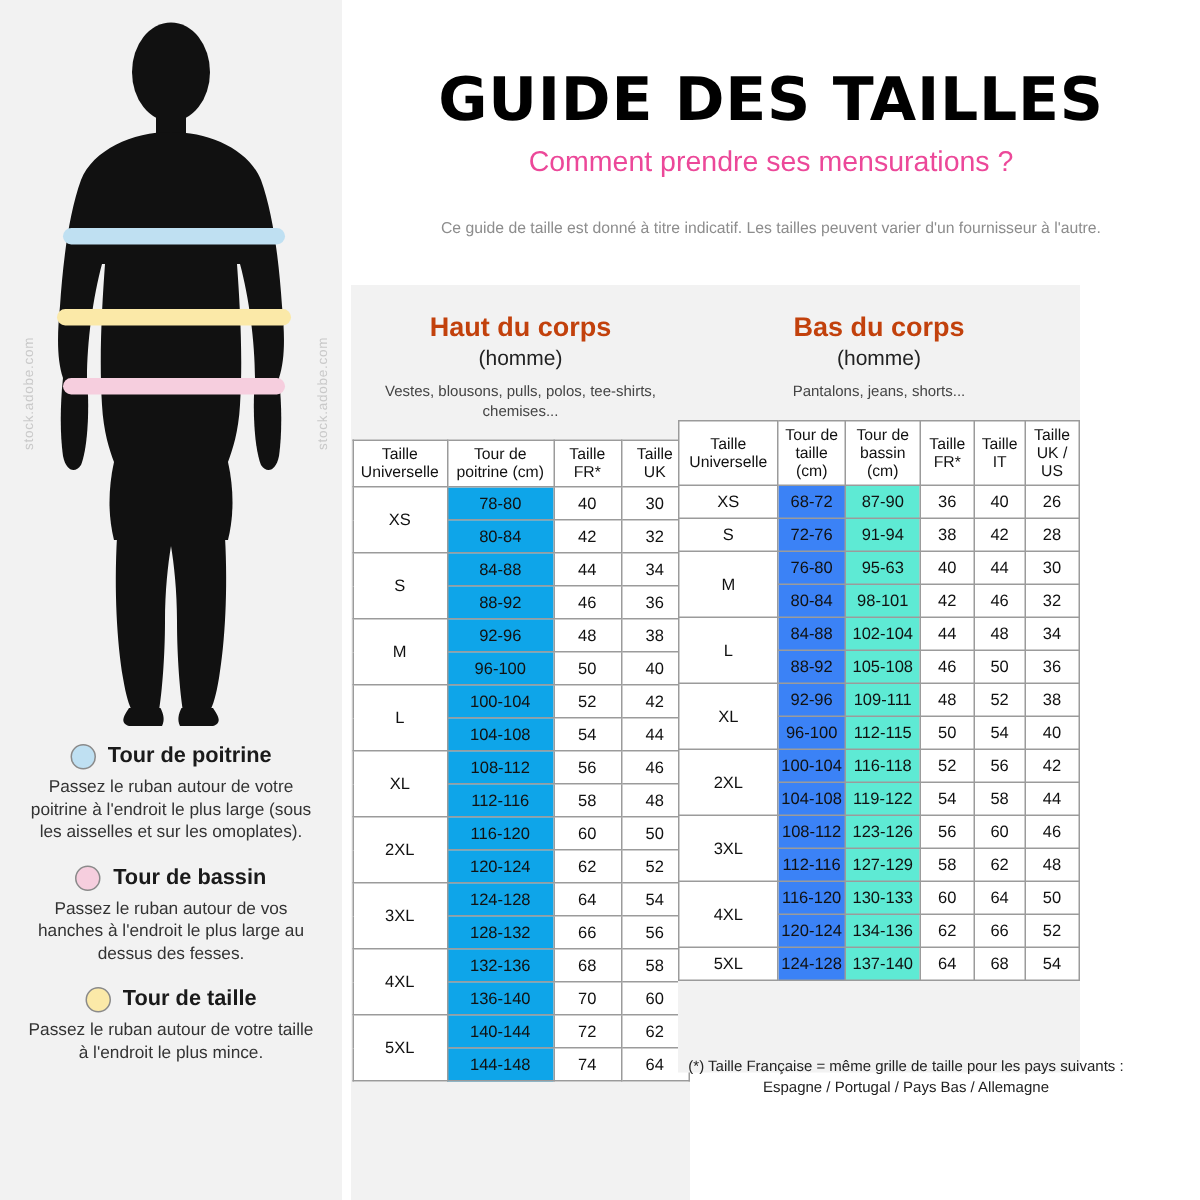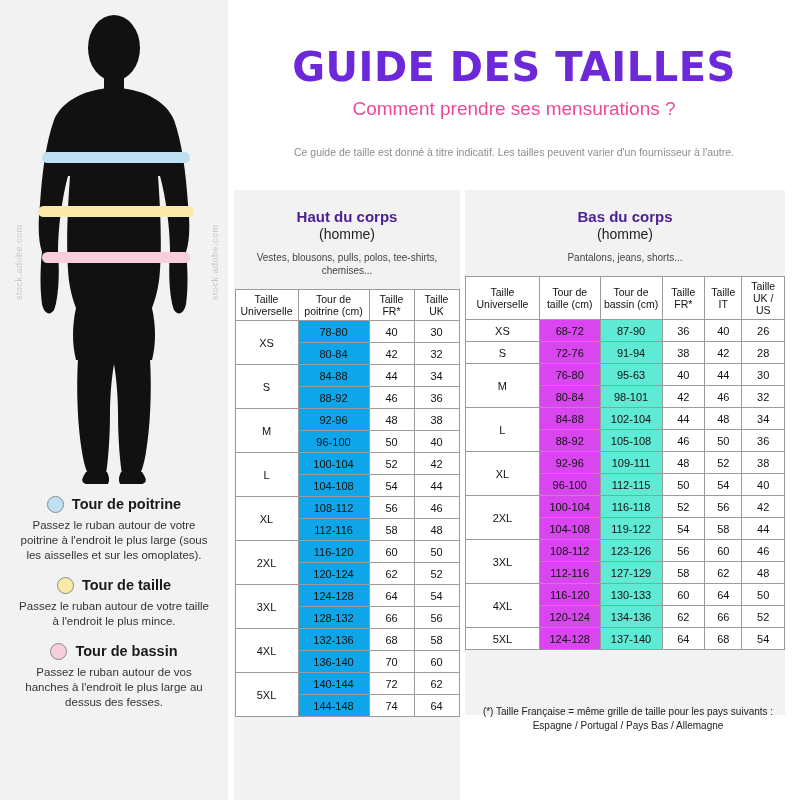--- a/index.html
+++ b/index.html
@@ -99,21 +99,21 @@
     left: 228px;
     top: 0;
     width: 572px;
     text-align: center;
   }
   .title {
     margin-top: 44px;
     font-size: 40px;
     font-weight: bold;
     letter-spacing: 0.5px;
-    color: #6d28d9;
+    color: #000000;
     font-family: "DejaVu Sans", sans-serif;
   }
   .subtitle {
     margin-top: 8px;
     font-size: 19px;
     color: #ec4899;
   }
   .disclaimer {
     margin-top: 26px;
     font-size: 10.5px;
@@ -121,30 +121,30 @@
     padding: 0 10px;
   }
 
   
   .panel {
     position: absolute;
     top: 190px;
     background: #f2f2f2;
   }
   .panel-top { left: 234px; width: 226px; height: 610px; }
-  .panel-bottom { left: 465px; width: 320px; height: 525px; }
+  .panel-bottom { left: 452px; width: 268px; height: 525px; }
 
   .panel-head {
     text-align: center;
     padding-top: 18px;
   }
   .panel-title {
-    font-size: 15px;
+    font-size: 18px;
     font-weight: bold;
-    color: #4c1d95;
+    color: #c2410c;
   }
   .panel-sub {
     font-size: 14px;
     color: #222222;
     margin-top: 1px;
   }
   .panel-note {
     font-size: 10px;
     color: #444444;
     margin-top: 9px;
@@ -166,38 +166,38 @@
     font-weight: normal;
     line-height: 12px;
   }
   table.sz th {
     font-size: 10.5px;
     padding: 3px 2px;
     line-height: 12px;
     vertical-align: middle;
   }
   .c-blue { background: #0ea5e9; }
-  .c-yellow { background: #d946ef; }
+  .c-yellow { background: #3b82f6; }
   .c-pink { background: #5eead4; }
 
   .t1-c0 { width: 58px; }
   .t1-c1 { width: 66px; }
   .t1-c2 { width: 40px; }
   .t1-c3 { width: 40px; }
 
   .t2-c0 { width: 72px; }
   .t2-c1 { width: 62px; }
   .t2-c2 { width: 62px; }
   .t2-c3 { width: 40px; }
   .t2-c4 { width: 34px; }
   .t2-c5 { width: 40px; }
 
   .footnote {
     position: absolute;
-    left: 468px;
+    left: 444px;
     top: 705px;
     width: 320px;
     text-align: center;
     font-size: 10px;
     color: #222222;
     line-height: 14px;
   }
 </style>
 </head>
 <body>
@@ -268,32 +268,32 @@
       <div class="legend-item">
         <div class="legend-head">
           <span class="dot dot-chest"></span>
           <span class="legend-title">Tour de poitrine</span>
         </div>
         <div class="legend-desc">Passez le ruban autour de votre poitrine à l'endroit le plus large (sous les aisselles et sur les omoplates).</div>
       </div>
 
       <div class="legend-item">
         <div class="legend-head">
+          <span class="dot dot-hip"></span>
+          <span class="legend-title">Tour de bassin</span>
+        </div>
+        <div class="legend-desc">Passez le ruban autour de vos hanches à l'endroit le plus large au dessus des fesses.</div>
+      </div>
+
+      <div class="legend-item">
+        <div class="legend-head">
           <span class="dot dot-waist"></span>
           <span class="legend-title">Tour de taille</span>
         </div>
         <div class="legend-desc">Passez le ruban autour de votre taille à l'endroit le plus mince.</div>
-      </div>
-
-      <div class="legend-item">
-        <div class="legend-head">
-          <span class="dot dot-hip"></span>
-          <span class="legend-title">Tour de bassin</span>
-        </div>
-        <div class="legend-desc">Passez le ruban autour de vos hanches à l'endroit le plus large au dessus des fesses.</div>
       </div>
 
     </div>
   </div>
 
   <div class="header">
     <div class="title">GUIDE DES TAILLES</div>
     <div class="subtitle">Comment prendre ses mensurations ?</div>
     <div class="disclaimer">Ce guide de taille est donné à titre indicatif. Les tailles peuvent varier d'un fournisseur à l'autre.</div>
   </div>

